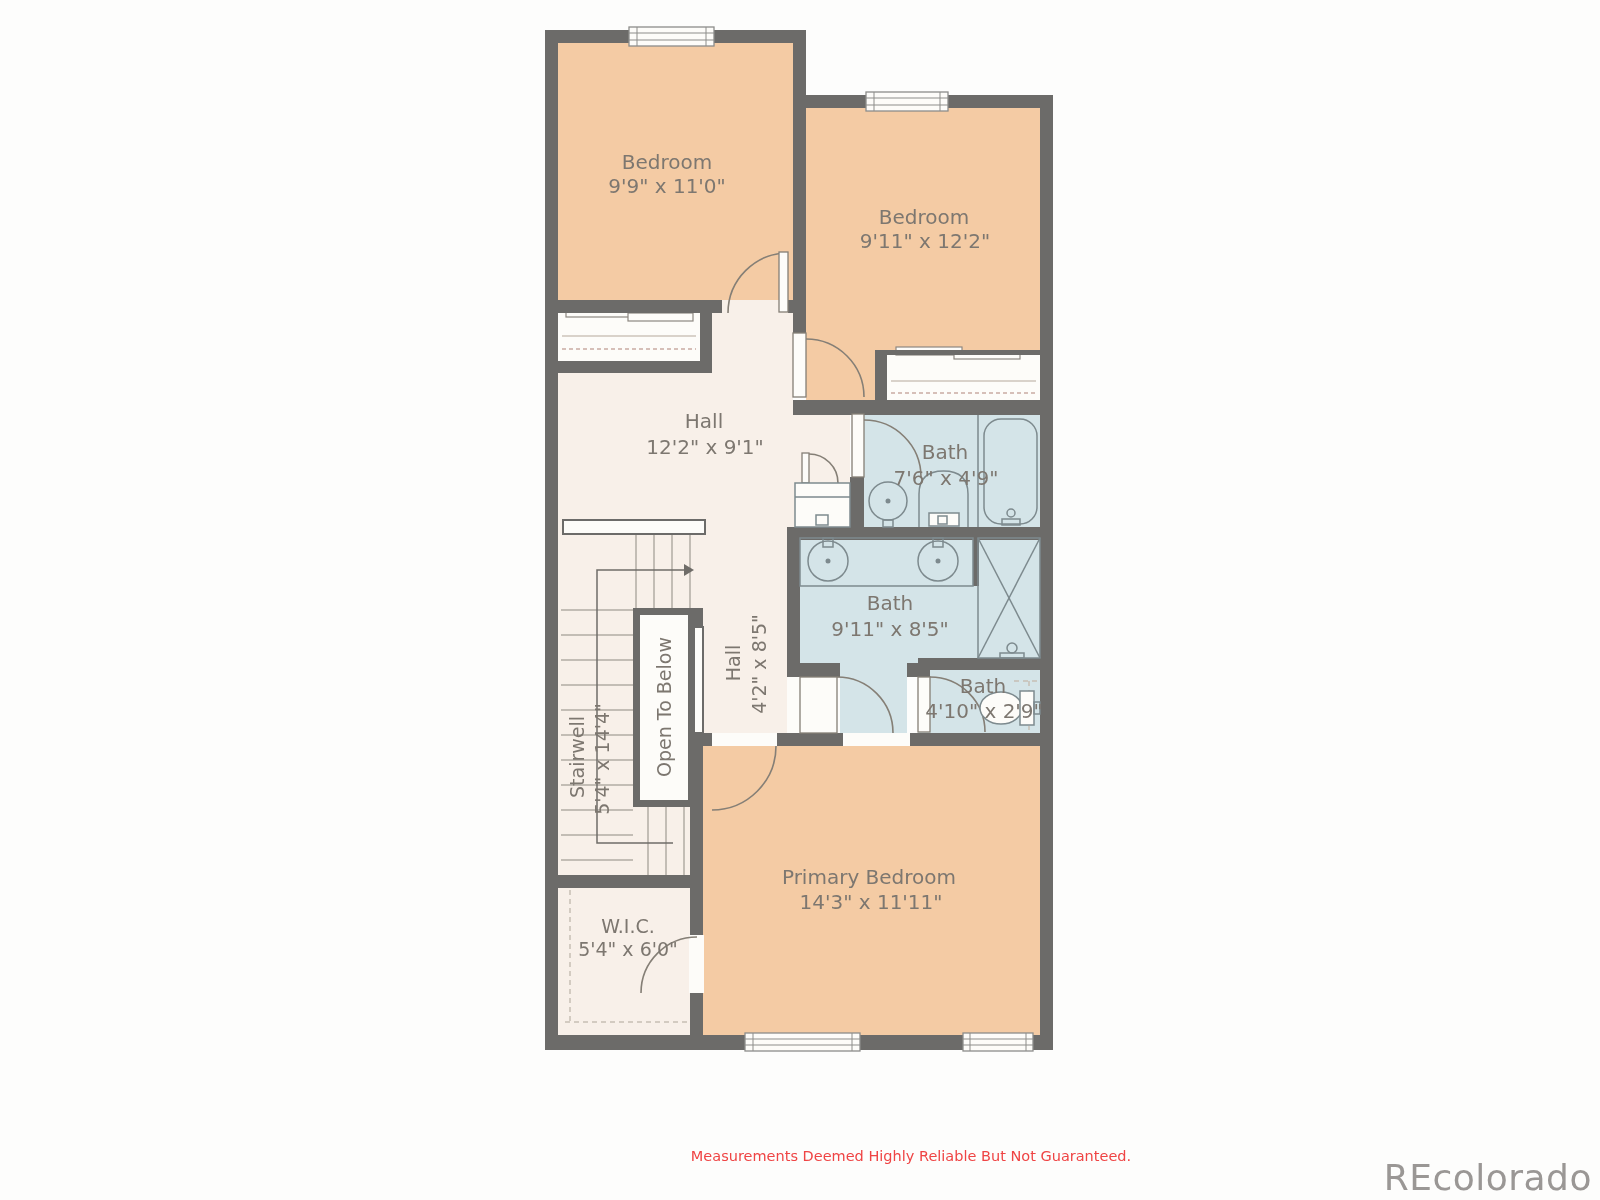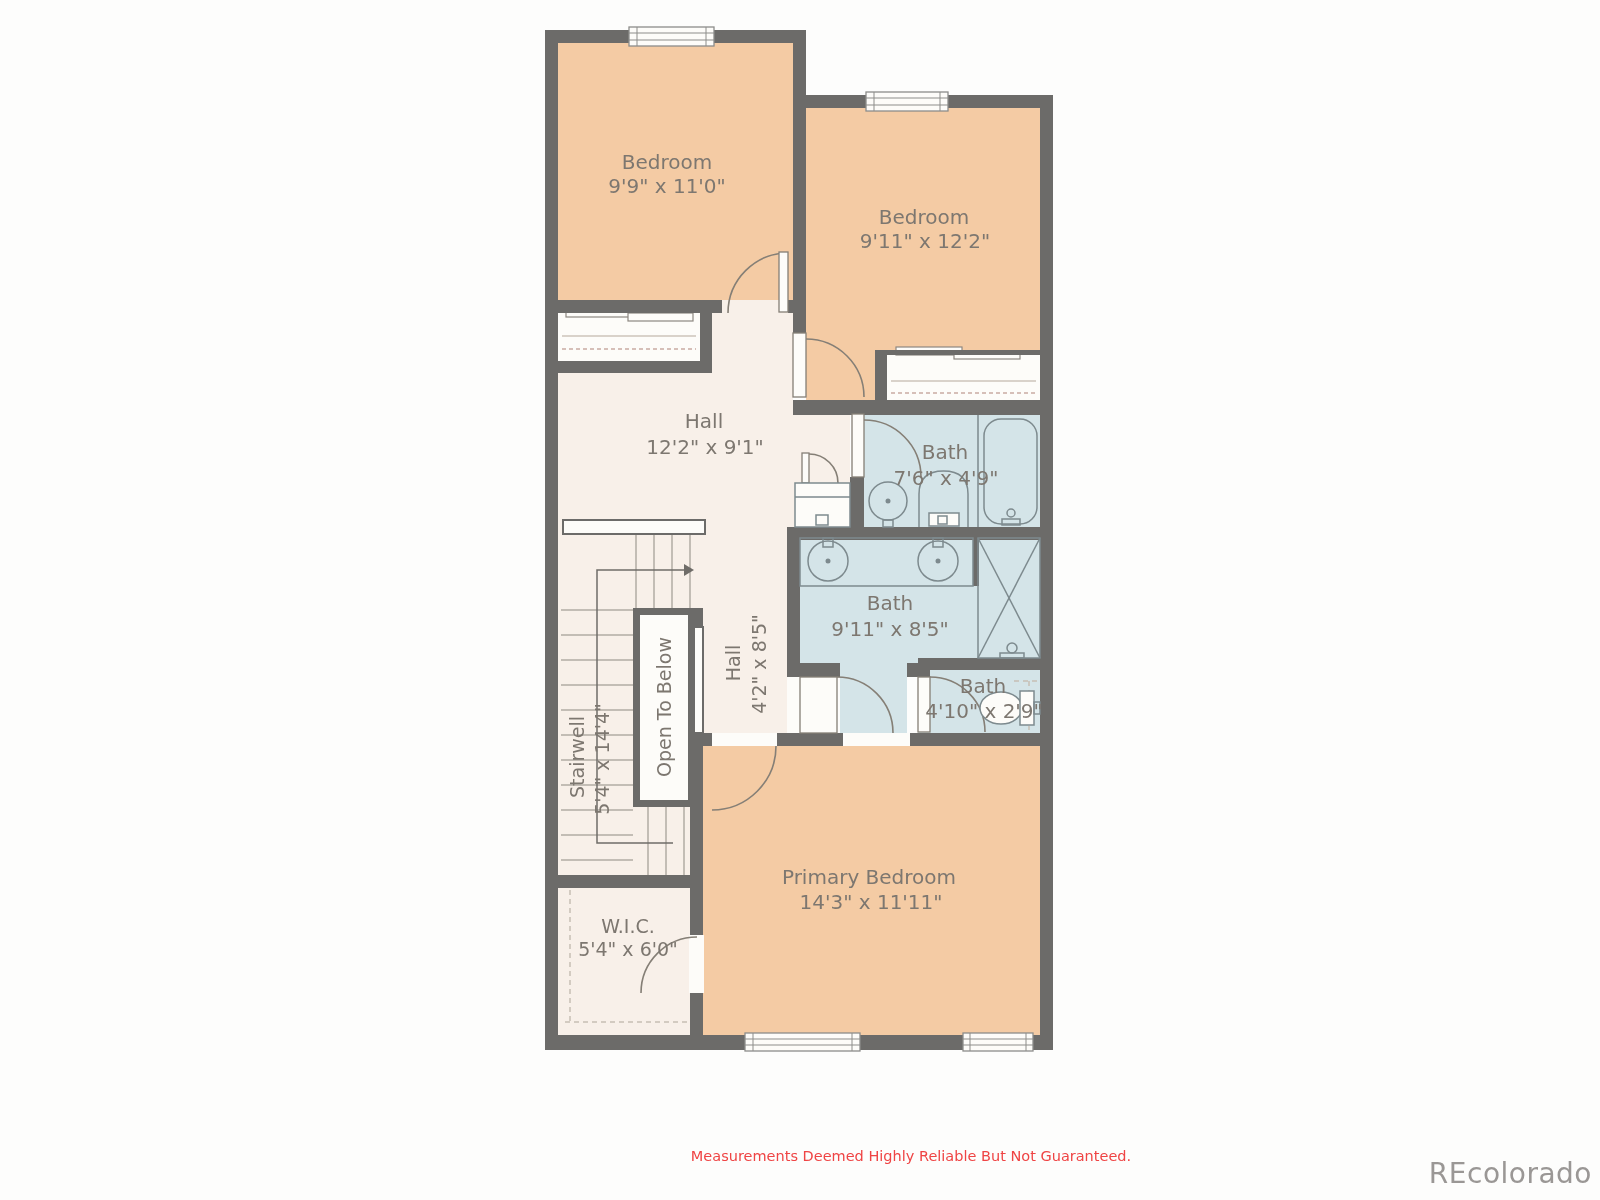--- a/index.html
+++ b/index.html
@@ -21,21 +21,21 @@
   .cl{stroke:#cdc4ba;stroke-width:1.5;}
   .cld{stroke:#c9aba3;stroke-width:1.5;stroke-dasharray:4 3;}
   .win{fill:var(--paper);stroke:var(--winline);stroke-width:1.3;}
   .wl{stroke:var(--winline);stroke-width:1;}
   .rail{fill:var(--paper);stroke:var(--wall);stroke-width:2;}
   .byp{fill:var(--paper);stroke:#8d8780;stroke-width:1.2;}
   .lbl{fill:var(--label);font-size:20px;text-anchor:middle;}
   .lbl-sm{font-size:19px;}
   .footer-note{position:absolute;left:511px;top:1148px;width:800px;text-align:center;
                font-size:14.5px;color:#ef4444;}
-  .brand{position:absolute;right:8px;top:1157px;font-size:28px;color:#9a9795;letter-spacing:0.5px;}
+  .brand{position:absolute;right:8px;top:1157px;font-size:36px;color:#9a9795;letter-spacing:0.5px;}
 </style>
 </head>
 <body>
 
 <div id="stage">
 <svg width="1600" height="1200" viewBox="0 0 1600 1200">
 
   <g>
     <rect class="peach" x="558" y="43" width="235" height="257"></rect>
     <rect class="peach" x="806" y="108" width="234" height="242"></rect>

